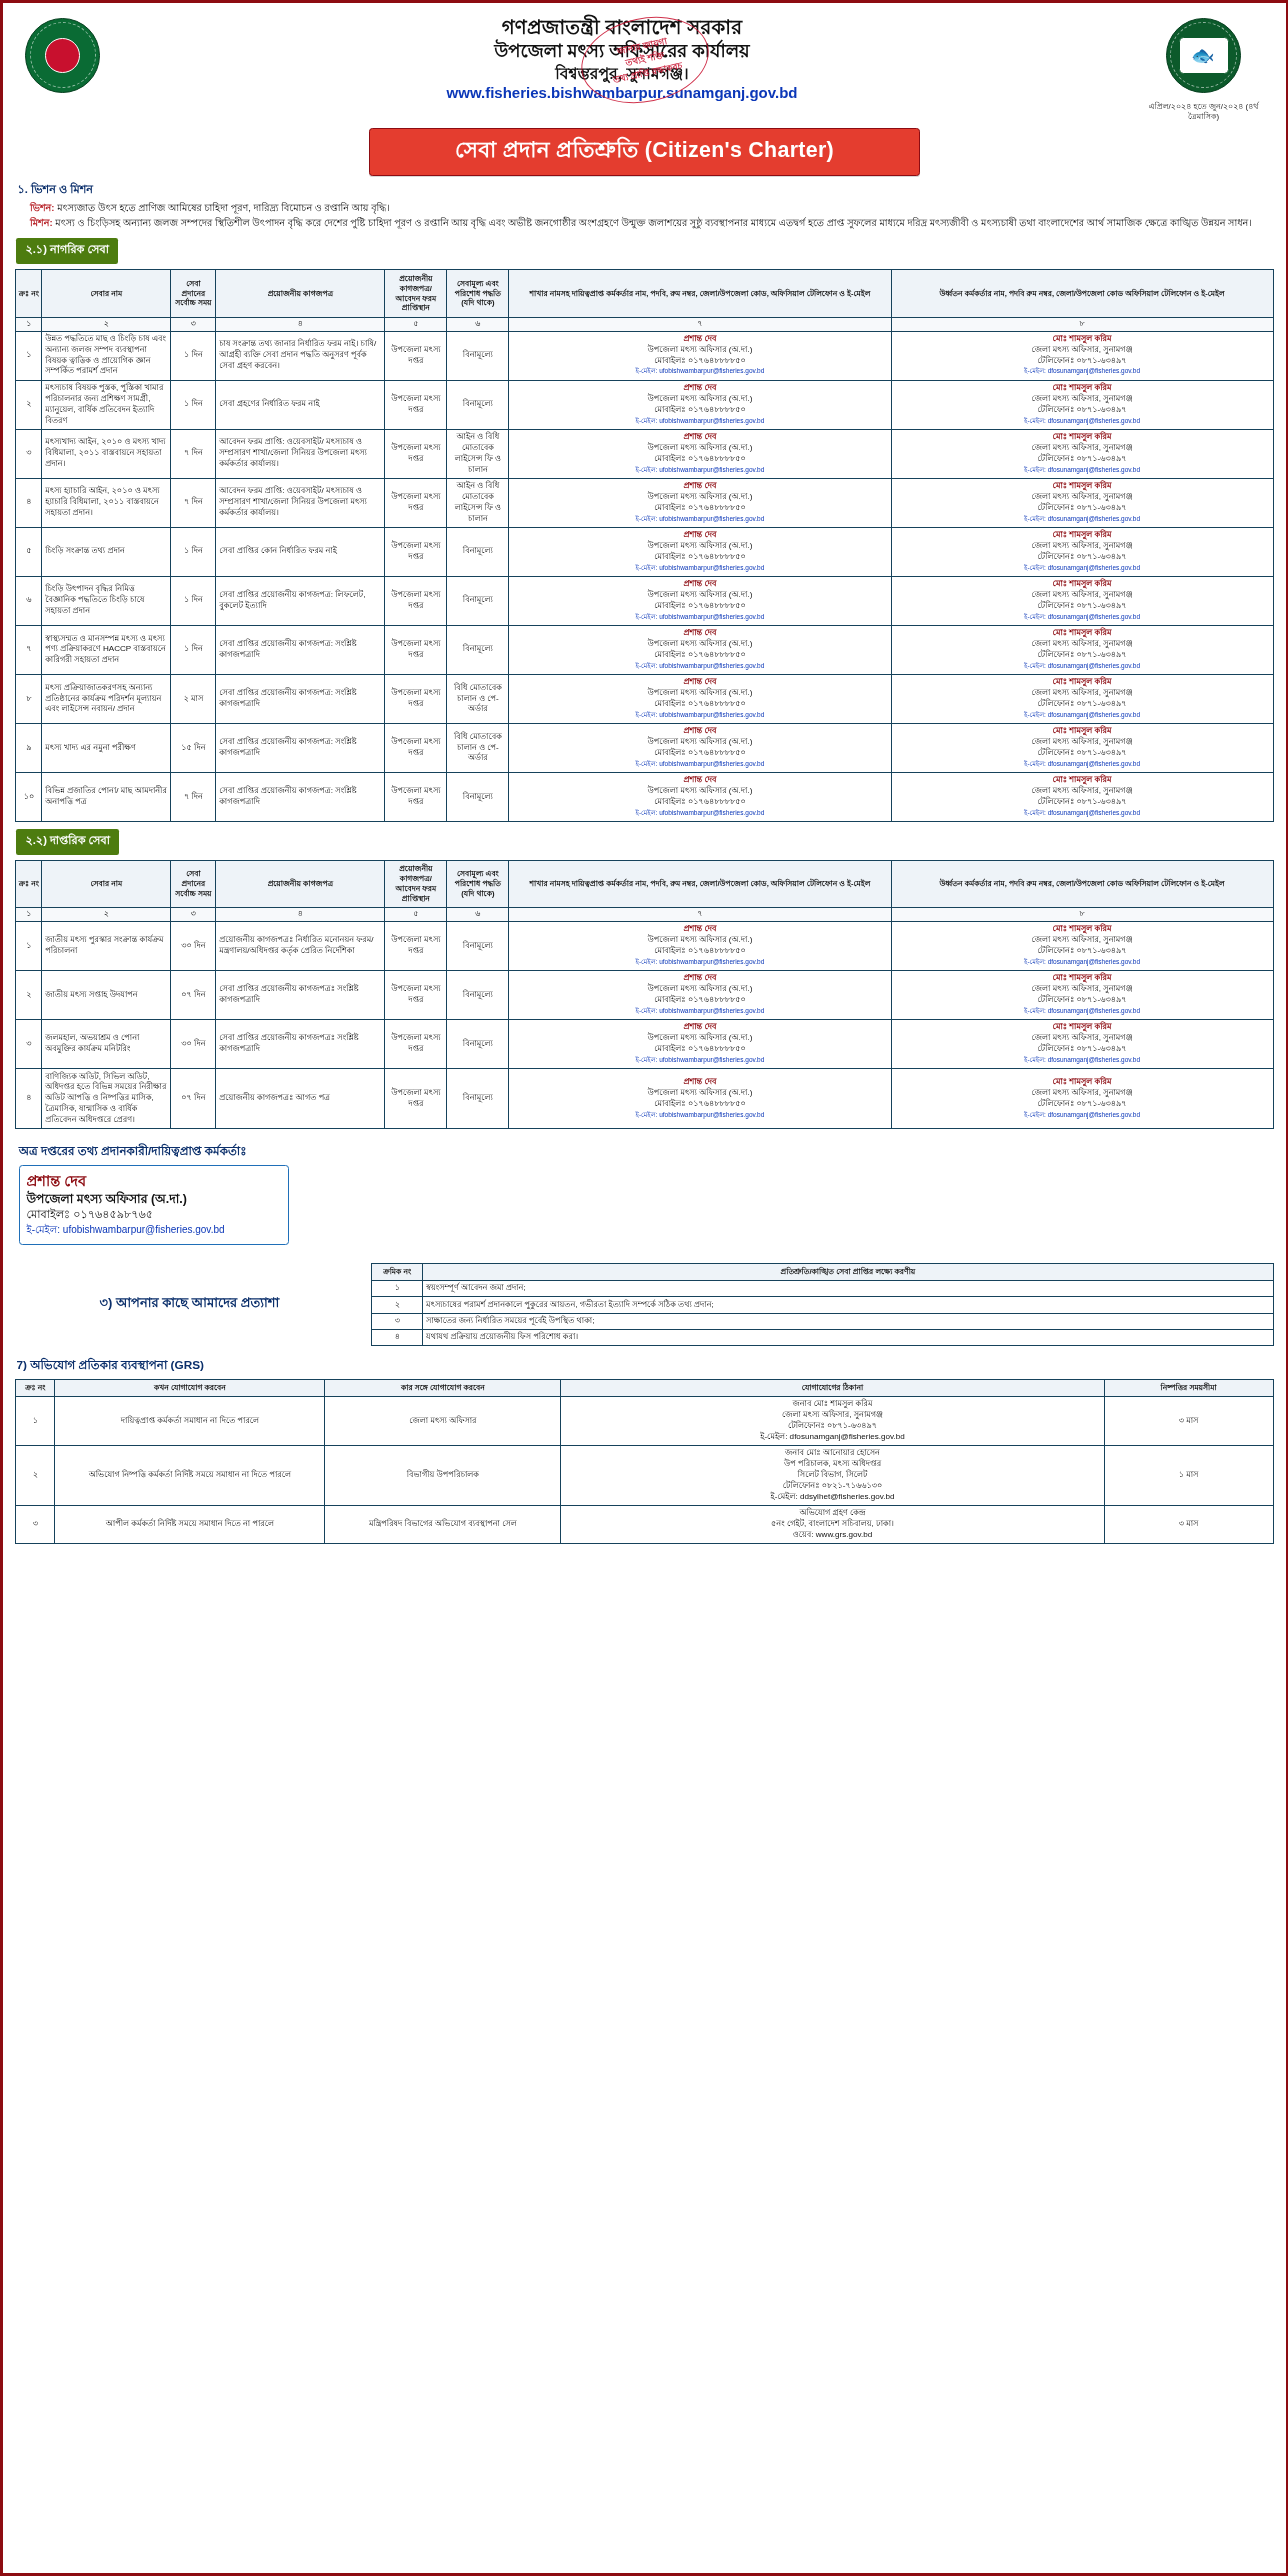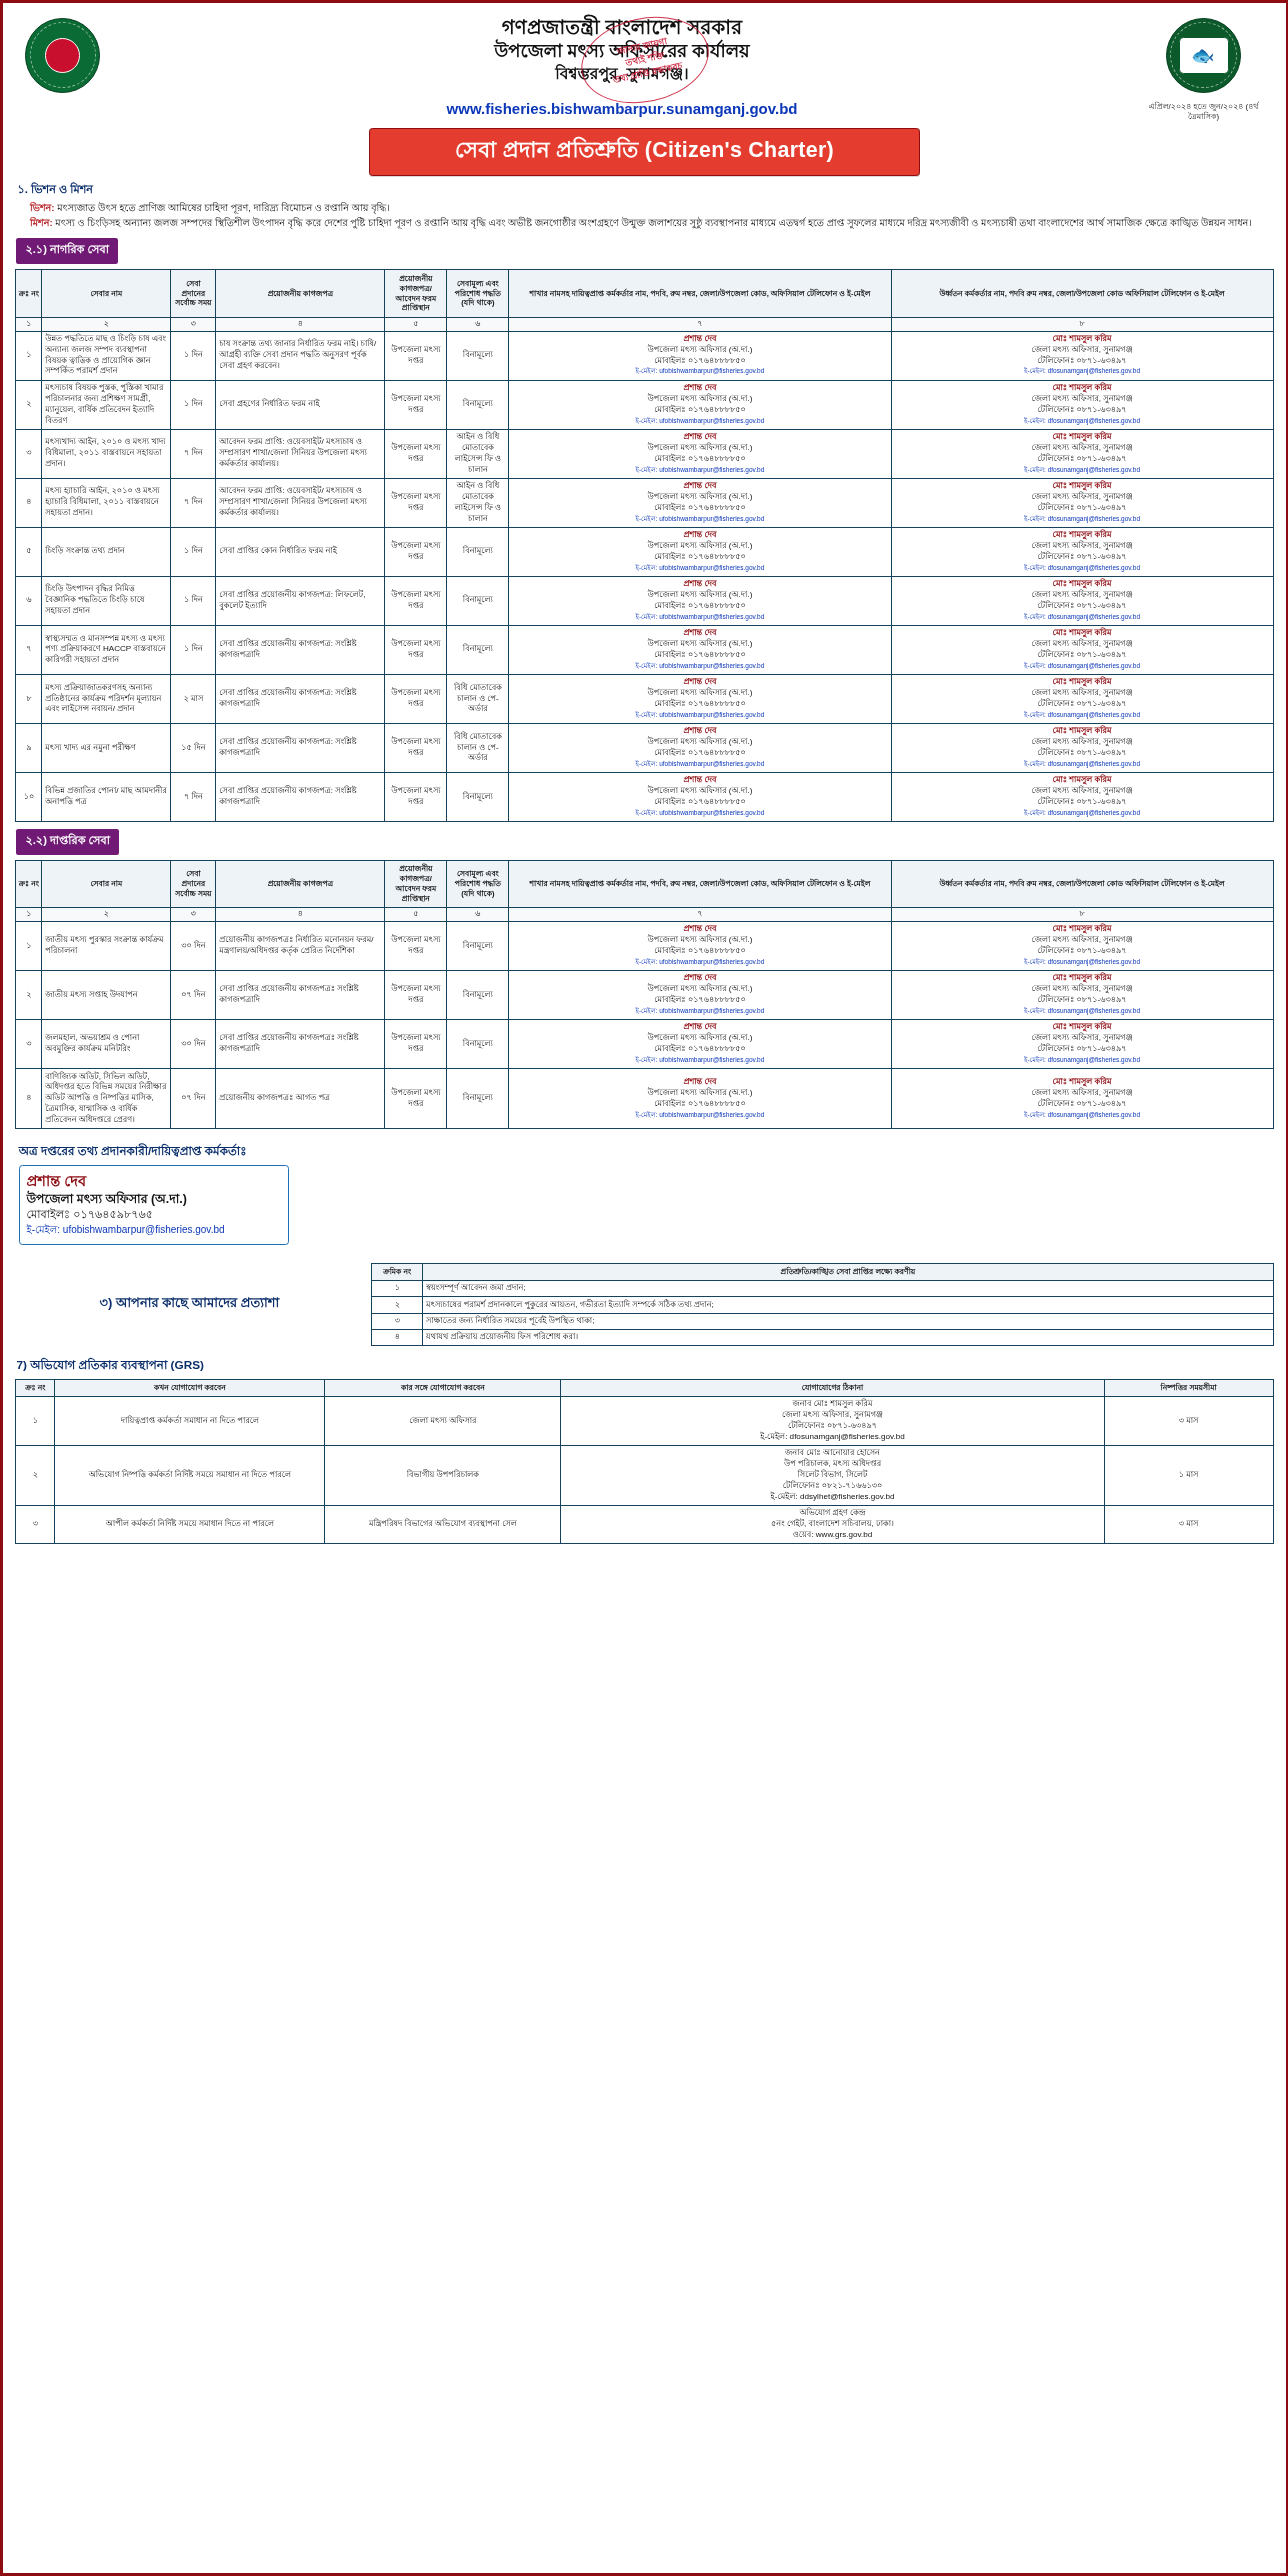--- a/index.html
+++ b/index.html
@@ -81,21 +81,21 @@
   }
   .head-center .l3 {
     font-size: 15.7px;
     font-weight: 700;
     color:#111;
     line-height:1.35;
   }
   .head-center .url {
     font-size: 15px;
     color:#0b37b8;
-    margin-top: 16px;
+    margin-top: 0;
     font-weight:600;
   }
   .head-right {
     width: 129px;
     flex: 0 0 129px;
     text-align:center;
   }
   .quarter-note {
     font-size:7.9px;
     color:#222;
@@ -128,21 +128,21 @@
   .sec-sub {
     font-size: 9.6px;
     color:#111;
     margin: 1.1px 0 1.1px 14.6px;
     line-height:1.45;
   }
   .vision-label { color:#b8252b; font-weight:700; }
   .mission-label { color:#b8252b; font-weight:700; }
   .band-green {
     display:inline-block;
-    background:#701a75;
+    background:#4d7c0f;
     color:#fff;
     font-size:11.2px;
     font-weight:700;
     padding:2.8px 9px 3.9px 9px;
     border-radius:2.2px;
     margin: 6.7px 0 3.4px 1.1px;
   }
   
   table.grid {
     width: 100%;

